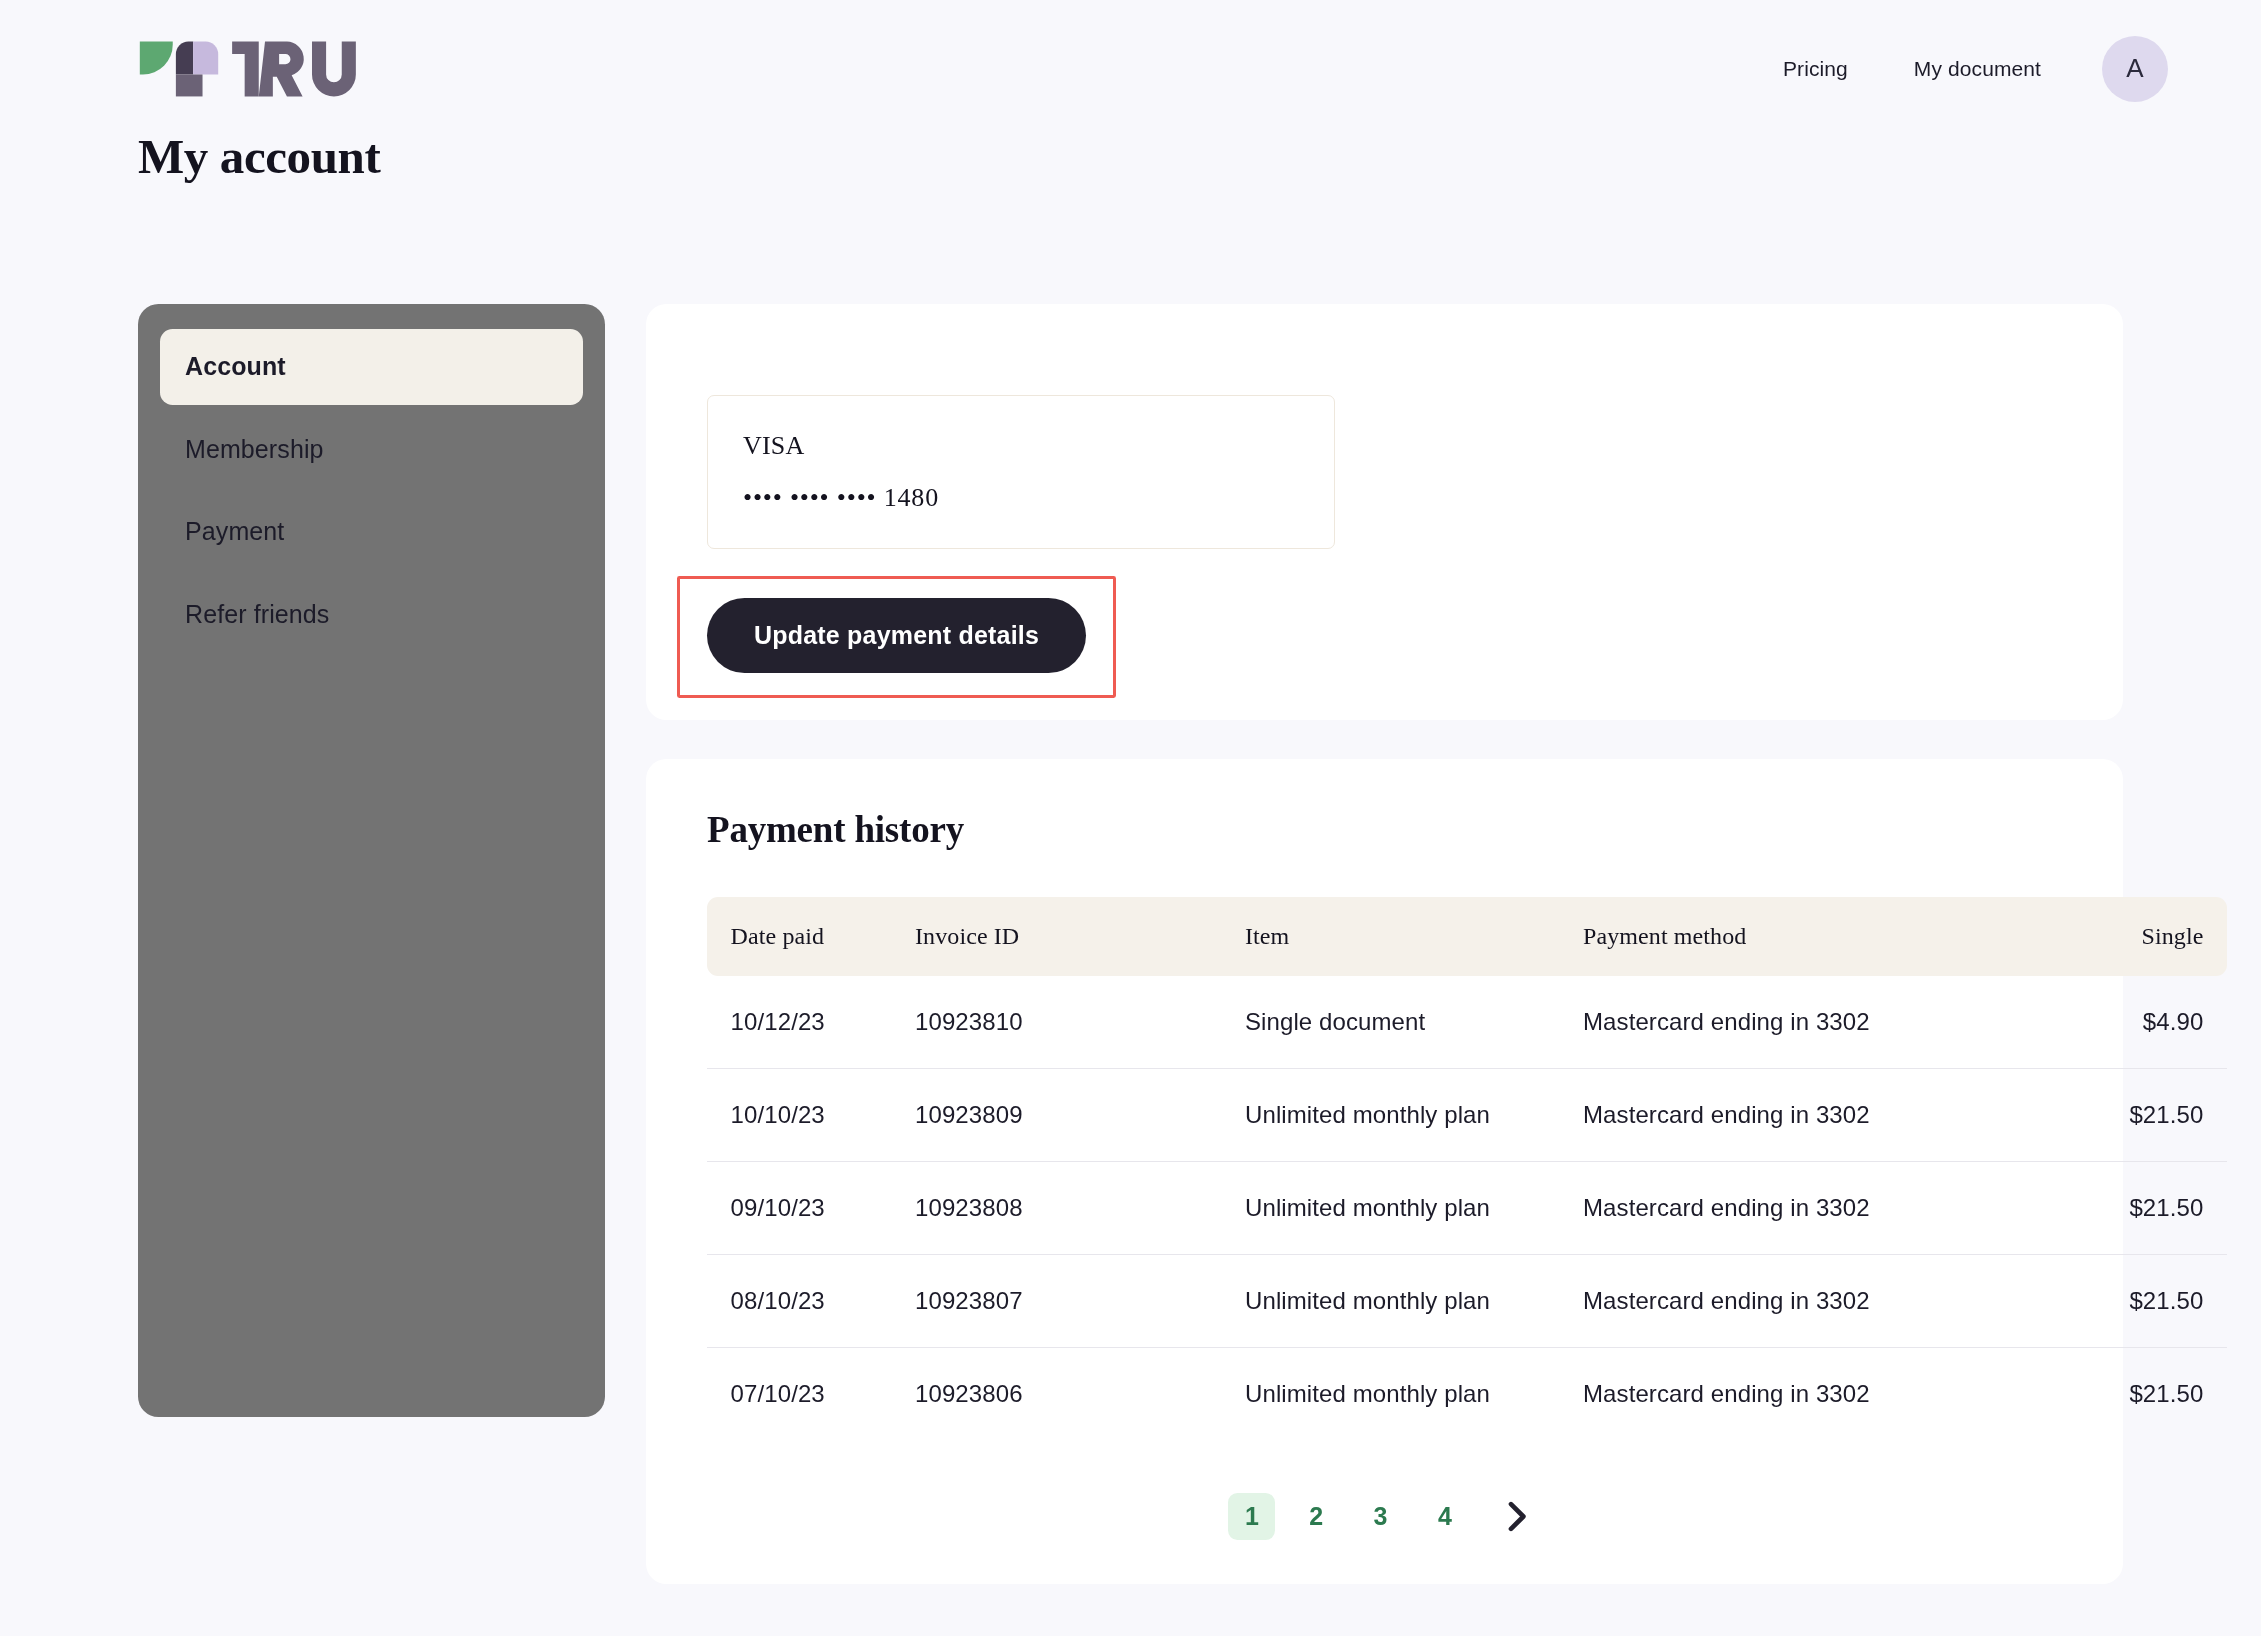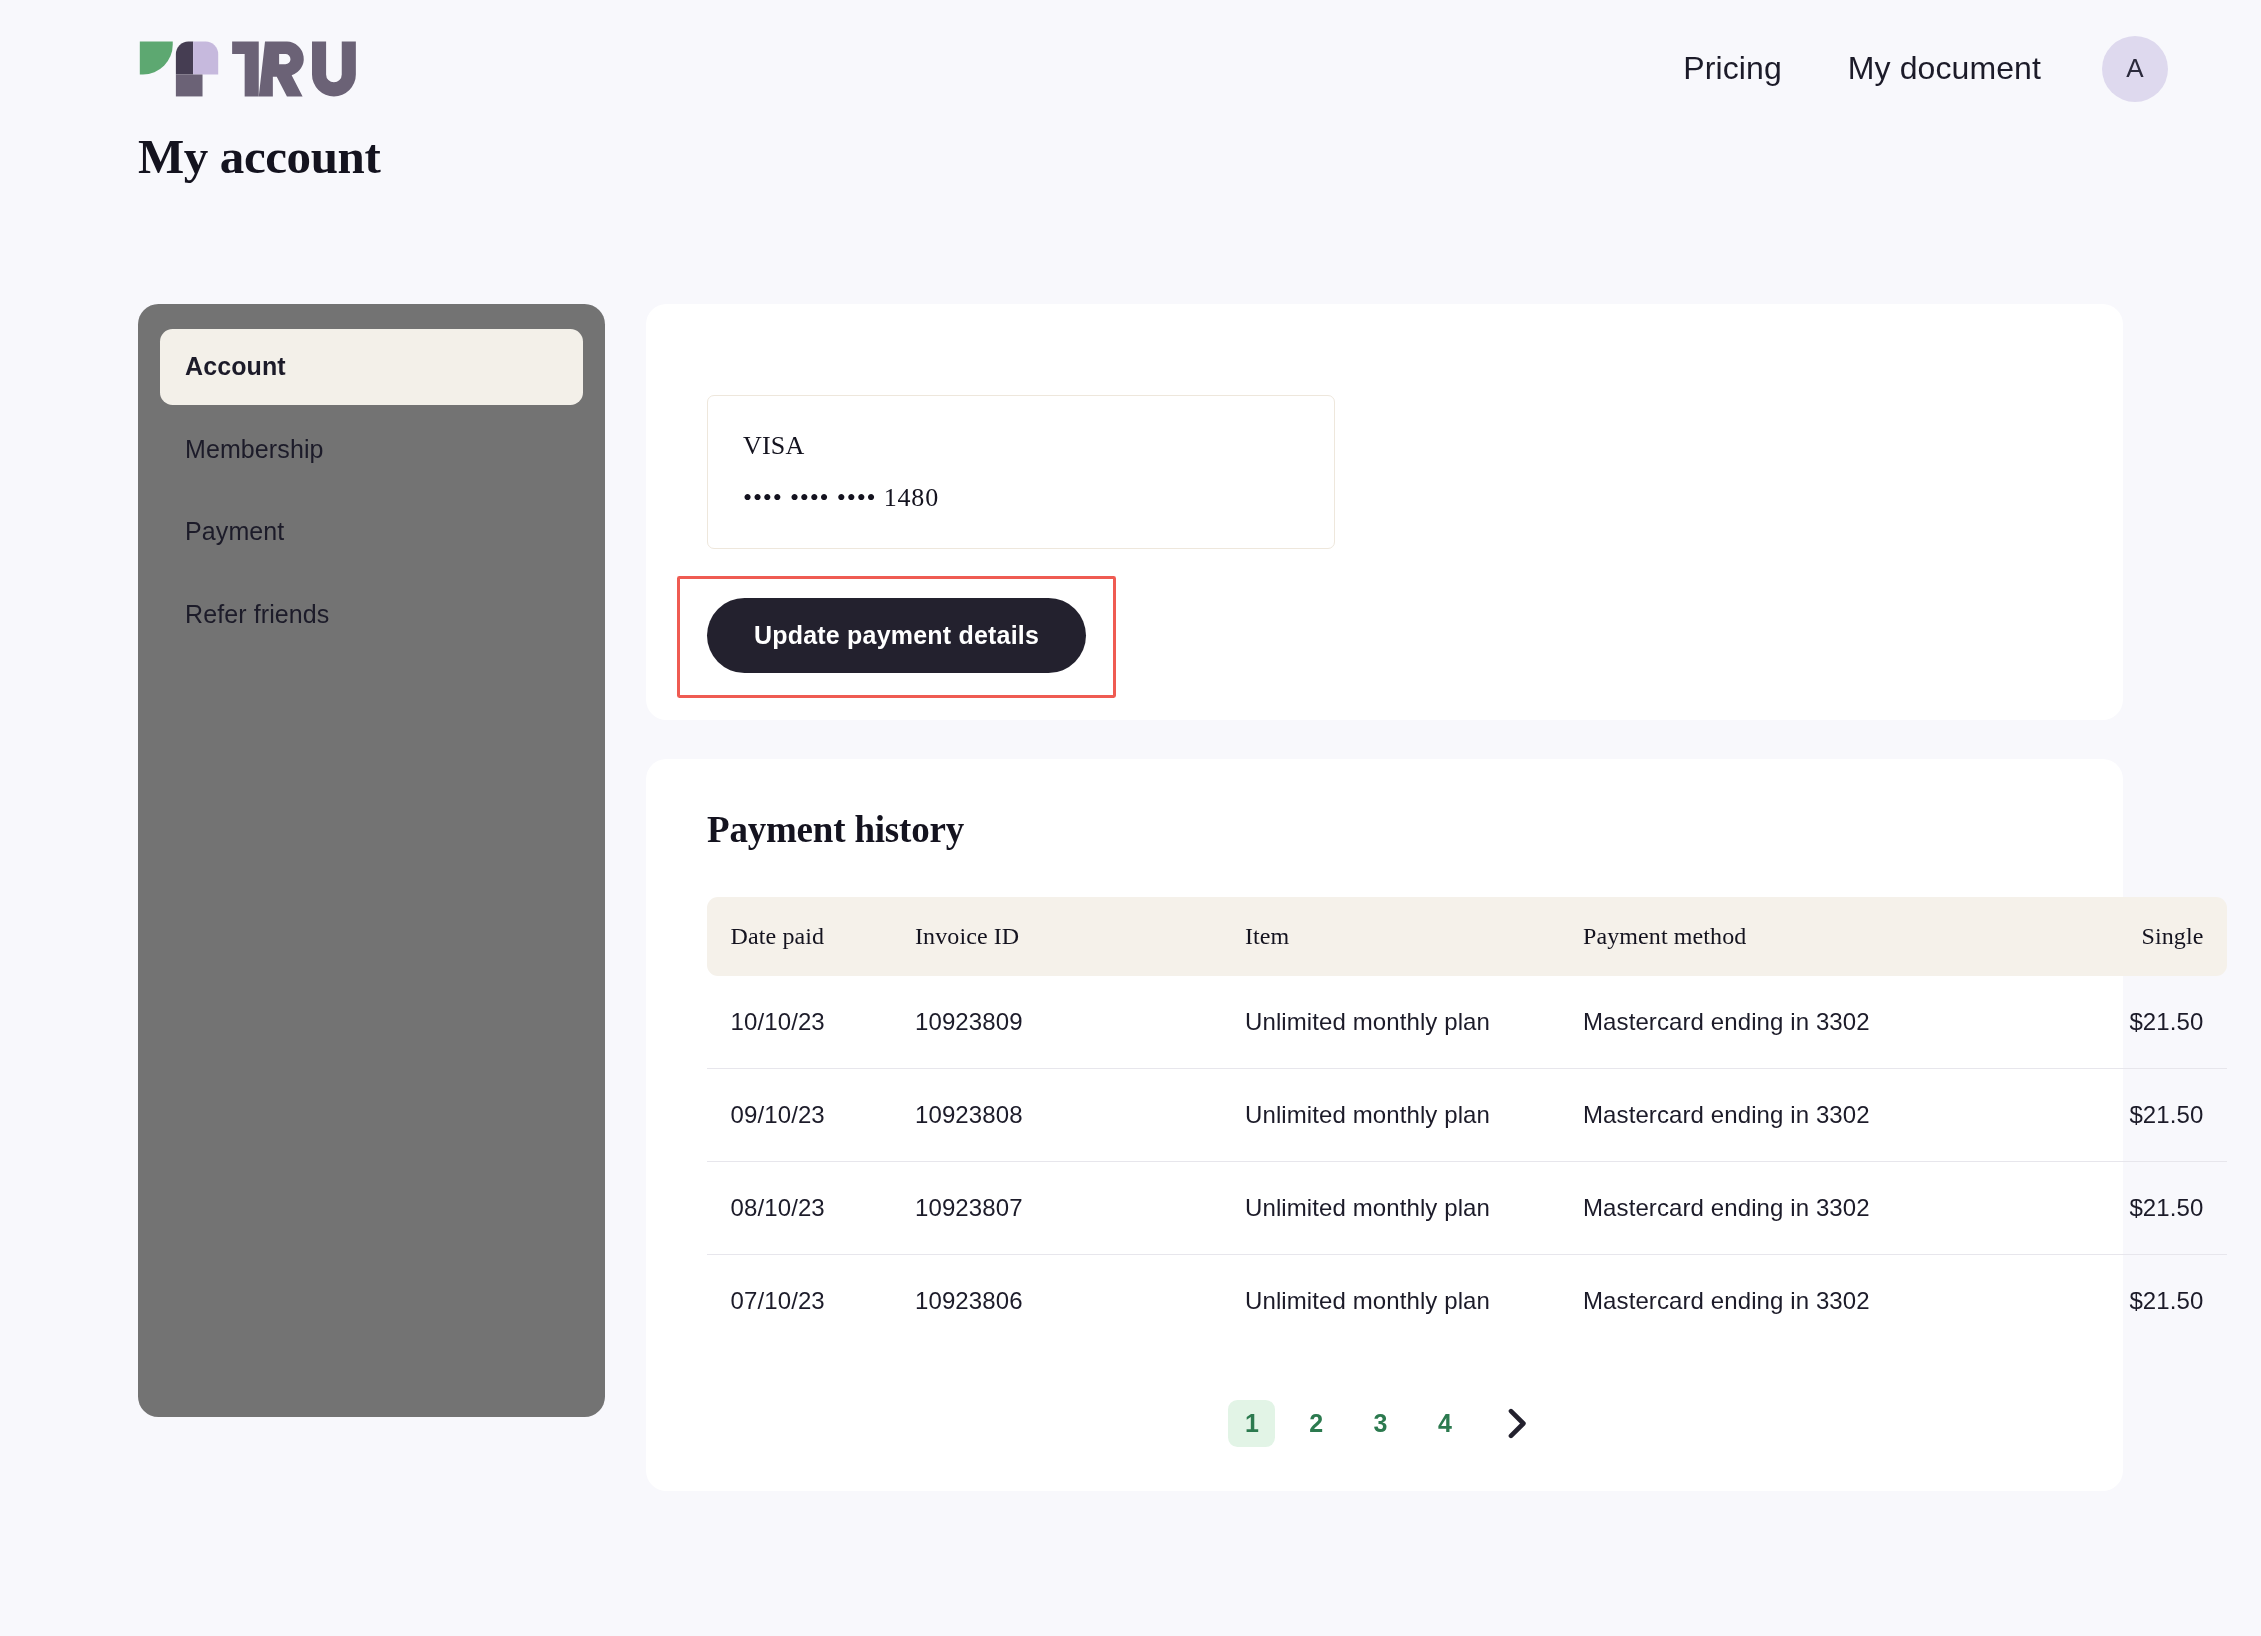--- a/index.html
+++ b/index.html
@@ -42,21 +42,21 @@
   }
 
   .nav {
     margin-left: auto;
     display: flex;
     align-items: center;
     gap: 0;
   }
 
   .nav-link {
-    font-size: 32px;
+    font-size: 21px;
     color: #1c1b29;
     text-decoration: none;
     letter-spacing: 0.1px;
     padding: 0 33px;
     white-space: nowrap;
   }
 
   .avatar {
     width: 66px;
     height: 66px;
@@ -381,20 +381,27 @@
           <tr>
             <th>Date paid</th>
             <th>Invoice ID</th>
             <th>Item</th>
             <th>Payment method</th>
             <th>Single</th>
           </tr>
         </thead>
         <tbody>
           <tr>
+            <td>10/12/23</td>
+            <td>10923810</td>
+            <td>Single document</td>
+            <td>Mastercard ending in 3302</td>
+            <td>$4.90</td>
+          </tr>
+          <tr>
             <td>10/10/23</td>
             <td>10923809</td>
             <td>Unlimited monthly plan</td>
             <td>Mastercard ending in 3302</td>
             <td>$21.50</td>
           </tr>
           <tr>
             <td>09/10/23</td>
             <td>10923808</td>
             <td>Unlimited monthly plan</td>

